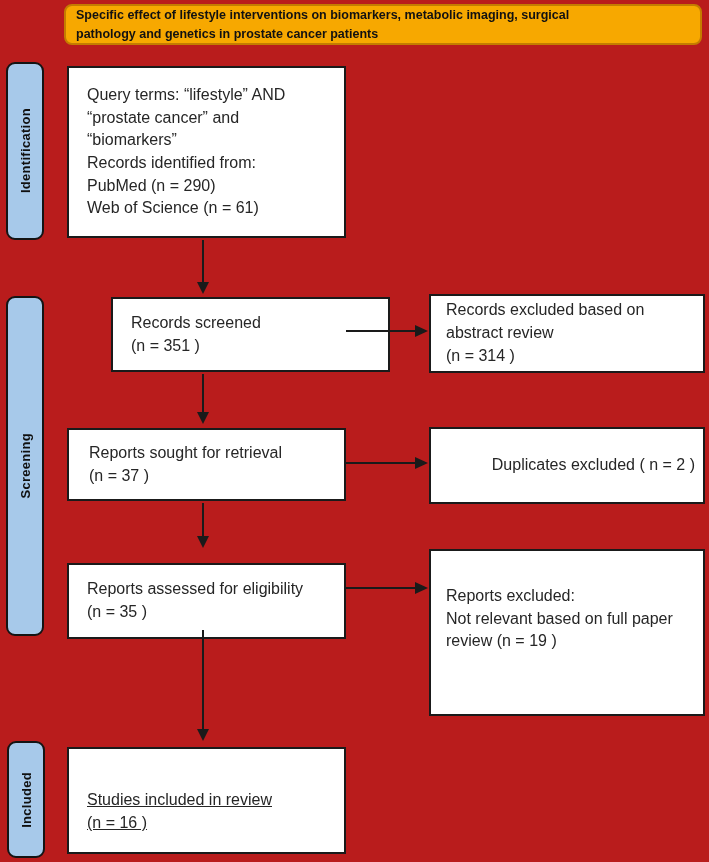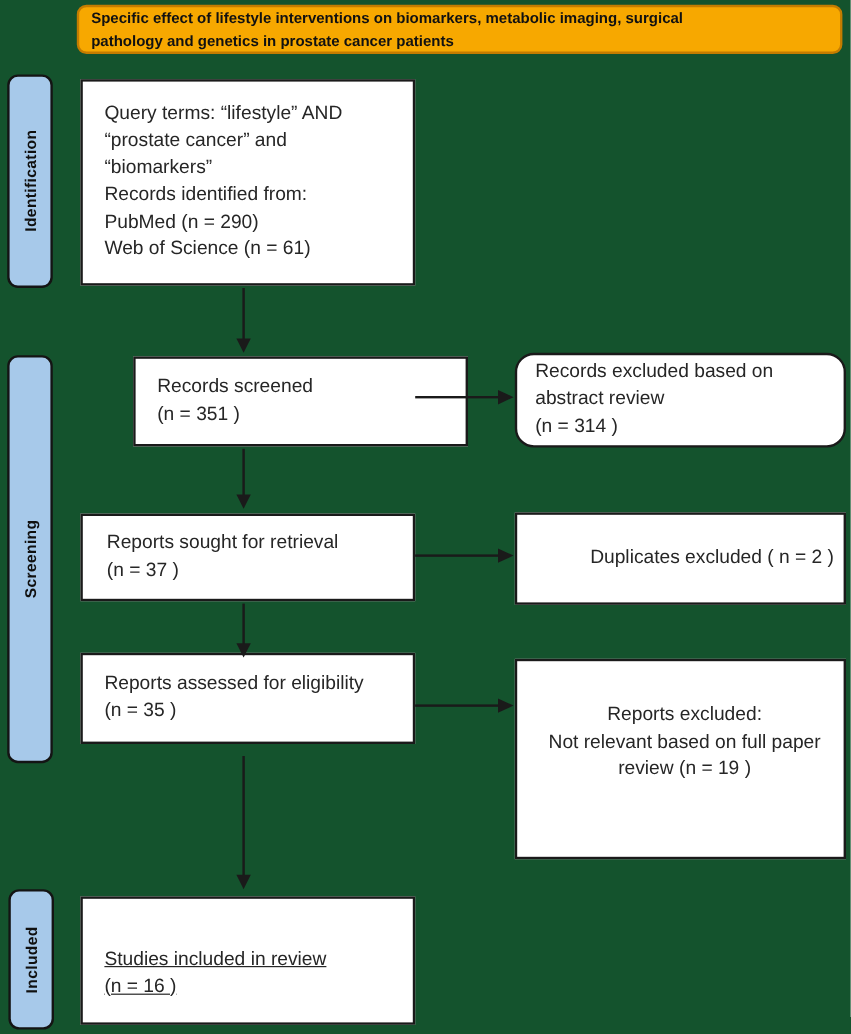--- a/index.html
+++ b/index.html
@@ -3,21 +3,21 @@
 <meta charset="utf-8">
 <style>
   :root{
     --banner-fill:#F7A800; --banner-border:#C47C00;
     --stage-fill:#A7C9EA; --stage-border:#141414;
     --box-border:#1A1A1A; --arrow:#1A1A1A; --text:#262626;
   }
   *{box-sizing:border-box; margin:0; padding:0;}
   html,body{background:#ffffff;}
   body{font-family:"Liberation Sans","DejaVu Sans",sans-serif; color:var(--text);}
-  .canvas{position:relative; width:709px; height:862px; background:#14532d; overflow:hidden;}
+  .canvas{position:relative; width:709px; height:862px; background:#b91c1c; overflow:hidden;}
 
   
   .banner{
     position:absolute; left:64px; top:4px; width:638px; height:41px;
     background:var(--banner-fill); border:2.5px solid var(--banner-border);
     border-radius:8px; display:flex; align-items:center;
     padding:2px 10px; font-size:12.5px; font-weight:bold; line-height:1.45;
     white-space:pre-line; color:#111;
   }
 
@@ -39,25 +39,25 @@
   .fbox{
     position:absolute; background:#ffffff; border:2px solid var(--box-border);
     display:flex; flex-direction:column; justify-content:center;
     font-size:16px; line-height:1.42; white-space:pre-line;
   }
   .fbox.left-col{left:67px; width:279px; padding-left:18px; padding-right:8px;}
   .fbox.right-col{left:429px; width:276px; padding-left:15px; padding-right:8px;}
   .fbox.b1{top:66px;  height:172px;}
   .fbox.b2{top:297px; height:75px;margin-left:44px;}
   .fbox.b3{top:428px; height:73px;padding-left:20px;}
-  .fbox.b4{top:544px; height:76px;}
+  .fbox.b4{top:563px; height:76px;}
   .fbox.b5{top:747px; height:107px; justify-content:flex-start; padding-top:40px;text-decoration:underline;}
-  .fbox.r1{top:294px; height:79px;border-radius:16px;}
+  .fbox.r1{top:294px; height:79px;}
   .fbox.r2{top:427px; height:77px;text-align:right;}
-  .fbox.r3{top:549px; height:167px; justify-content:flex-start; padding-top:34px;text-align:center;}
+  .fbox.r3{top:549px; height:167px; justify-content:flex-start; padding-top:34px;}
 
   
   .v-arrow{position:absolute; left:197px; width:12px;}
   .v-arrow .line{position:absolute; left:5px; top:0; bottom:11px; width:1.6px; background:var(--arrow);}
   .v-arrow .head{position:absolute; left:0; bottom:0; width:0; height:0;
     border-left:6px solid transparent; border-right:6px solid transparent;
     border-top:12px solid var(--arrow);}
   .v-arrow.a1{top:240px; height:54px;}
   .v-arrow.a2{top:374px; height:50px;}
   .v-arrow.a3{top:503px; height:45px;}

